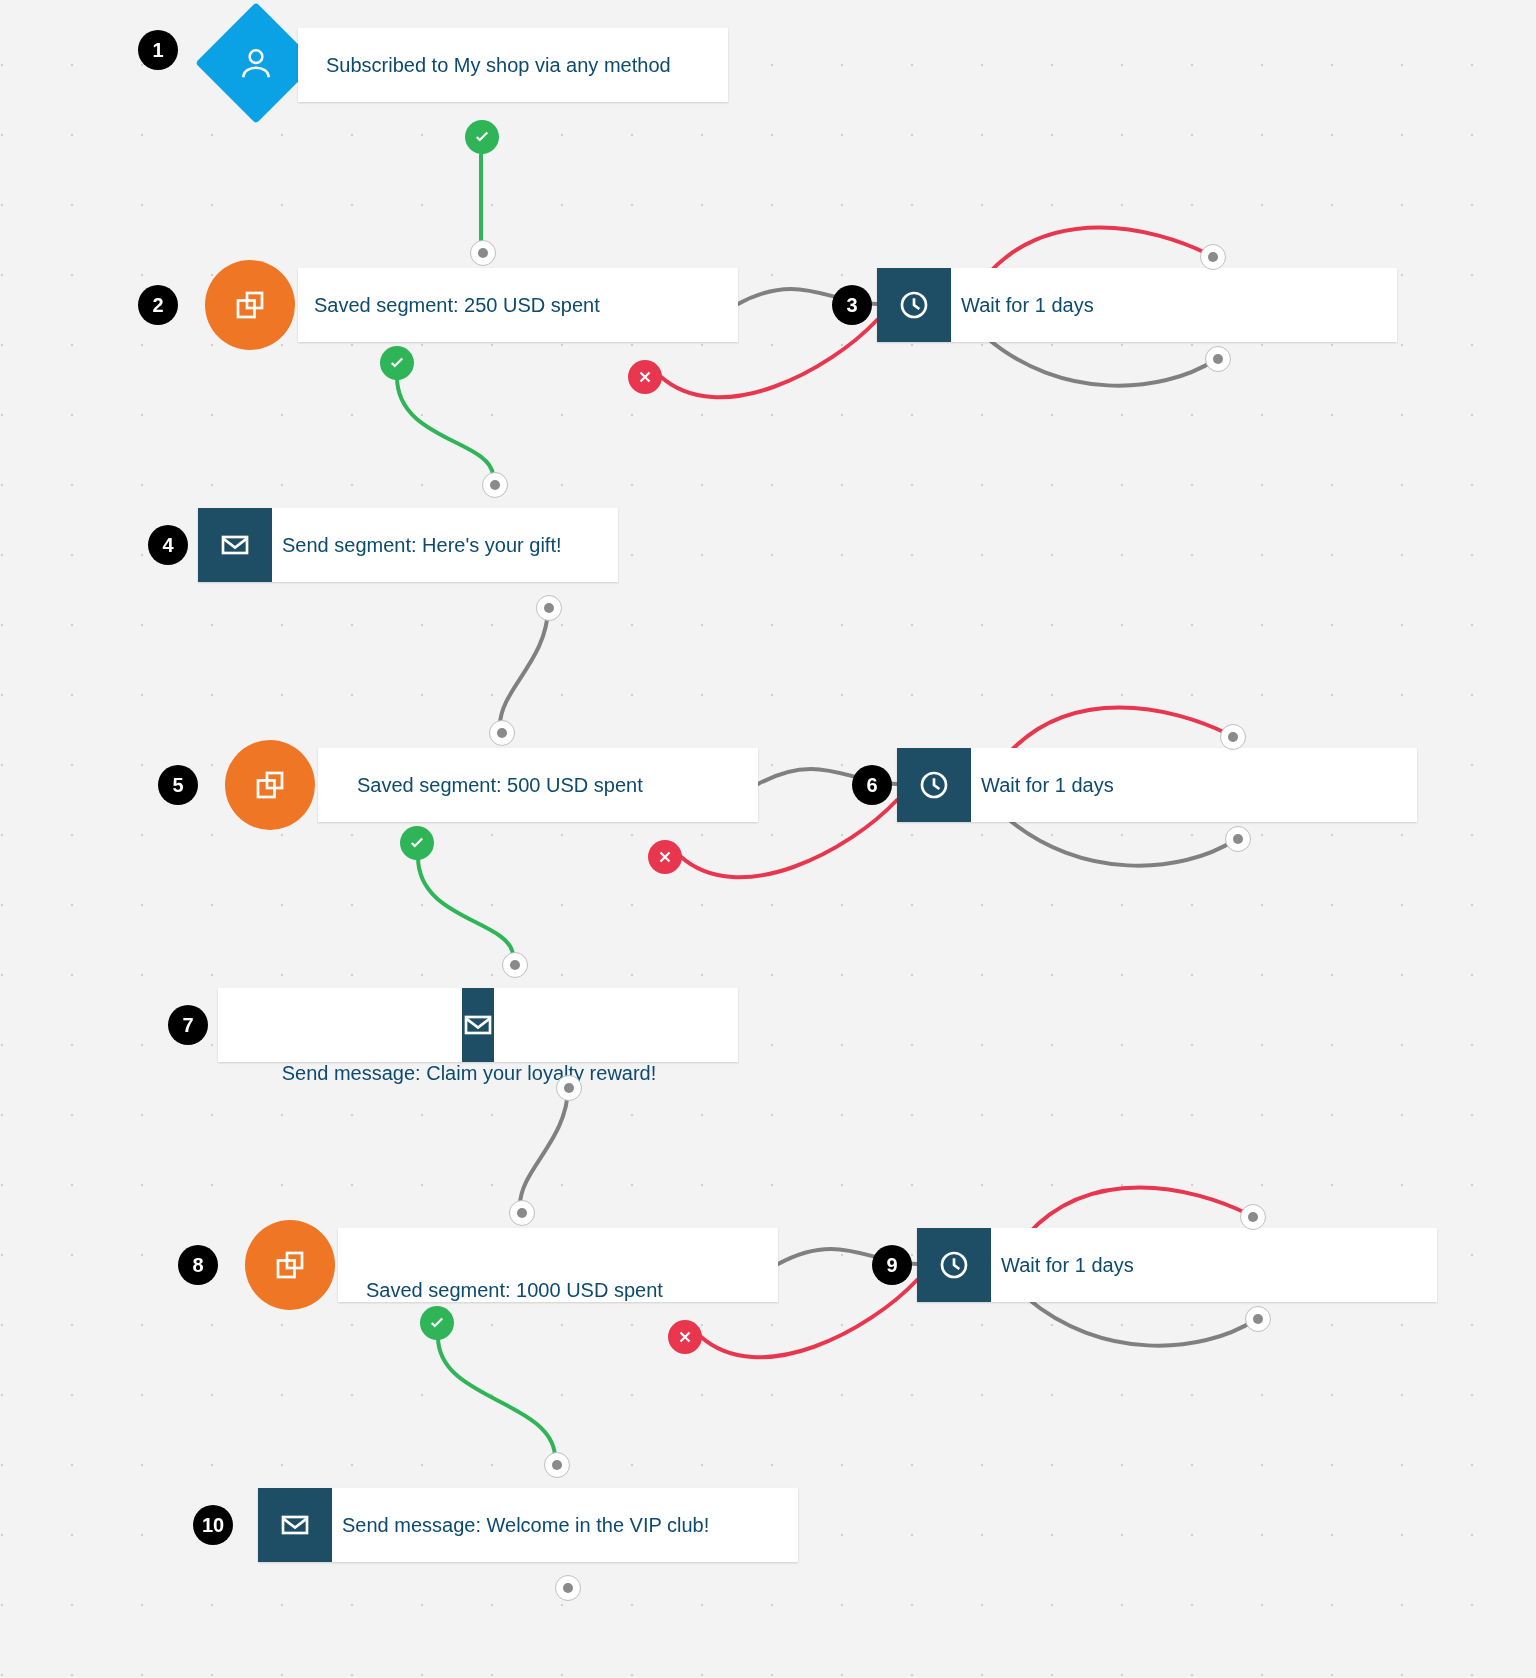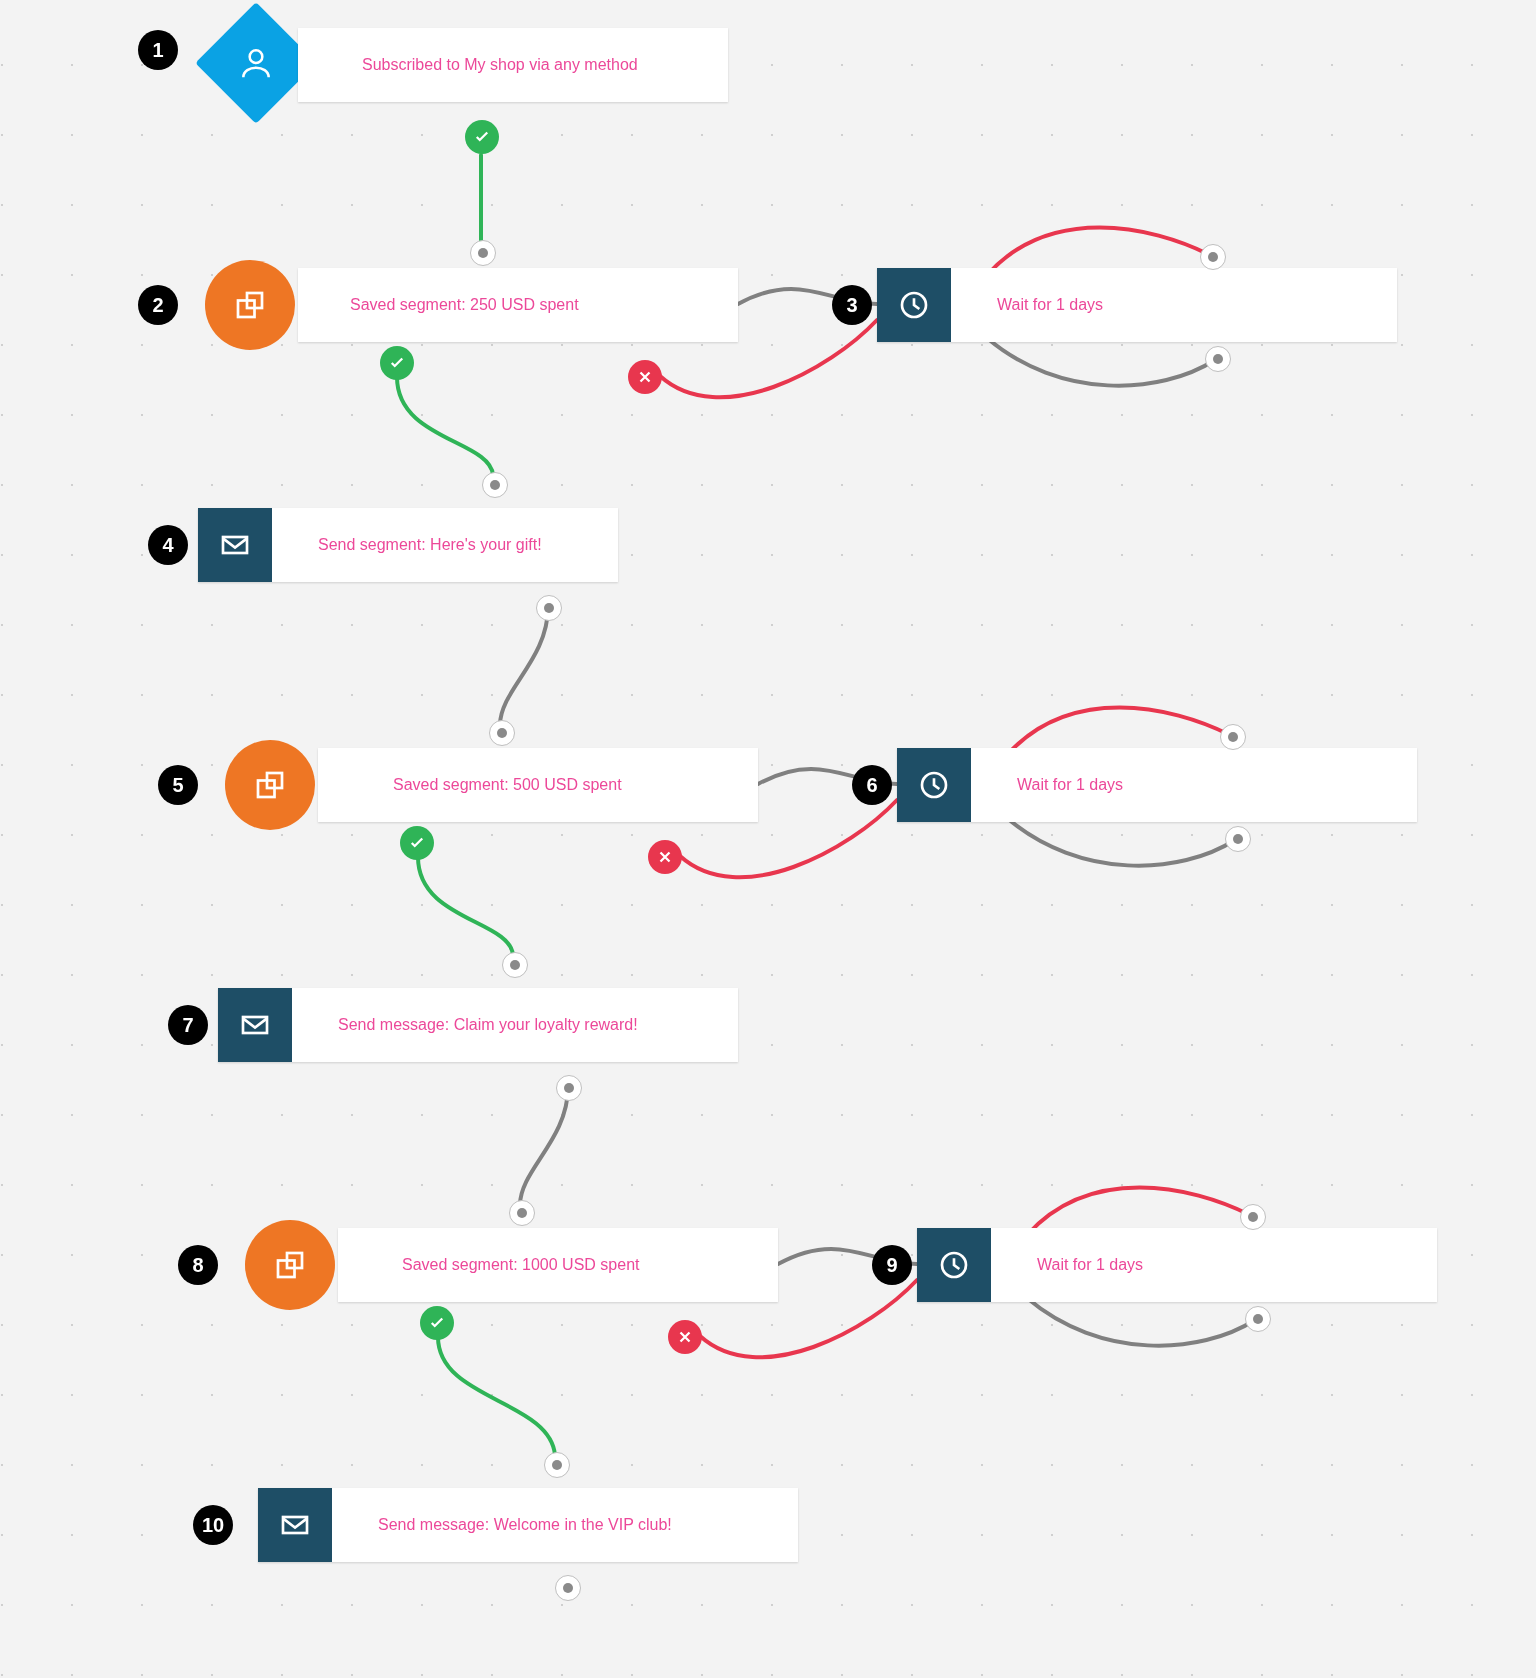--- a/index.html
+++ b/index.html
@@ -23,24 +23,23 @@
     display:flex;align-items:center;
     background:#fff;
     box-shadow:0 1px 2px rgba(0,0,0,.15);
   }
   .node .ic{
     flex:0 0 74px;height:74px;
     display:flex;align-items:center;justify-content:center;
   }
   .node .lbl{
     padding:0 28px 0 10px;
-    font-size:16px;
-    color:#ec4899;
+    font-size:20px;
+    color:#0c4a6e;
     white-space:nowrap;
-    margin-left:36px;
   }
   .ic-teal{background:#1e4e66;}
   .ic svg{width:32px;height:32px;}
   
   .diamond{
     position:absolute;width:86px;height:86px;
     transform:rotate(45deg);
     background:#0aa2e4;
     border-radius:4px;
   }
@@ -233,21 +232,21 @@
   </span>
   <span class="lbl">Wait for 1 days</span>
 </div>
 <div class="badge" style="left:852px;top:765px;">
     <span>6</span>
   </div>
 <div class="port" style="left:1220px;top:724px;"></div>
 <div class="port" style="left:1225px;top:826px;"></div>
 
 <div class="port" style="left:502px;top:952px;"></div>
-<div class="node" style="left:218px;top:988px;width:520px;height:74px;">
+<div class="node" style="left:218px;top:988px;width:520px;height:74px;flex-direction:column;">
   <span class="ic ic-teal">
     <svg viewBox="0 0 24 24">
         <g fill="none" stroke="#fff" stroke-width="2">
           <rect x="3" y="6" width="18" height="12"></rect>
           <path d="M3 7l9 7 9-7"></path>
         </g>
       </svg>
   </span>
   <span class="lbl">Send message: Claim your loyalty reward!</span>
 </div>
@@ -258,21 +257,21 @@
 
 <div class="port" style="left:509px;top:1200px;"></div>
 <div class="circ" style="left:245px;top:1220px;">
   <svg viewBox="0 0 24 24">
       <g fill="none" stroke="#fff" stroke-width="1.8">
         <rect x="4" y="9" width="11" height="11"></rect>
         <rect x="10" y="4" width="10" height="10"></rect>
       </g>
     </svg>
 </div>
-<div class="node" style="left:338px;top:1228px;width:440px;height:74px;">
+<div class="node" style="left:338px;top:1228px;width:440px;height:74px;align-items:flex-end;">
   <span class="lbl" style="padding-left:28px">Saved segment: 1000 USD spent</span>
 </div>
 <div class="badge" style="left:178px;top:1245px;">
     <span>8</span>
   </div>
 <div class="sm sm-green" style="left:420px;top:1306px;">
   <svg viewBox="0 0 24 24">
       <path d="M5 12l4 4 10-10" fill="none" stroke="#fff" stroke-width="3"></path>
     </svg>
 </div>

